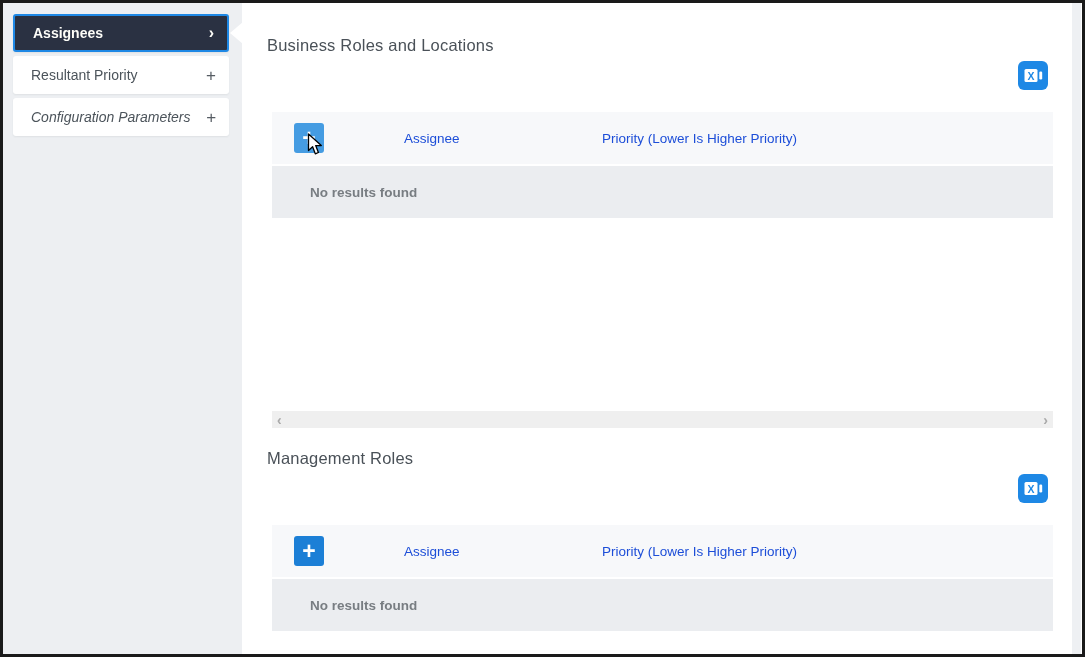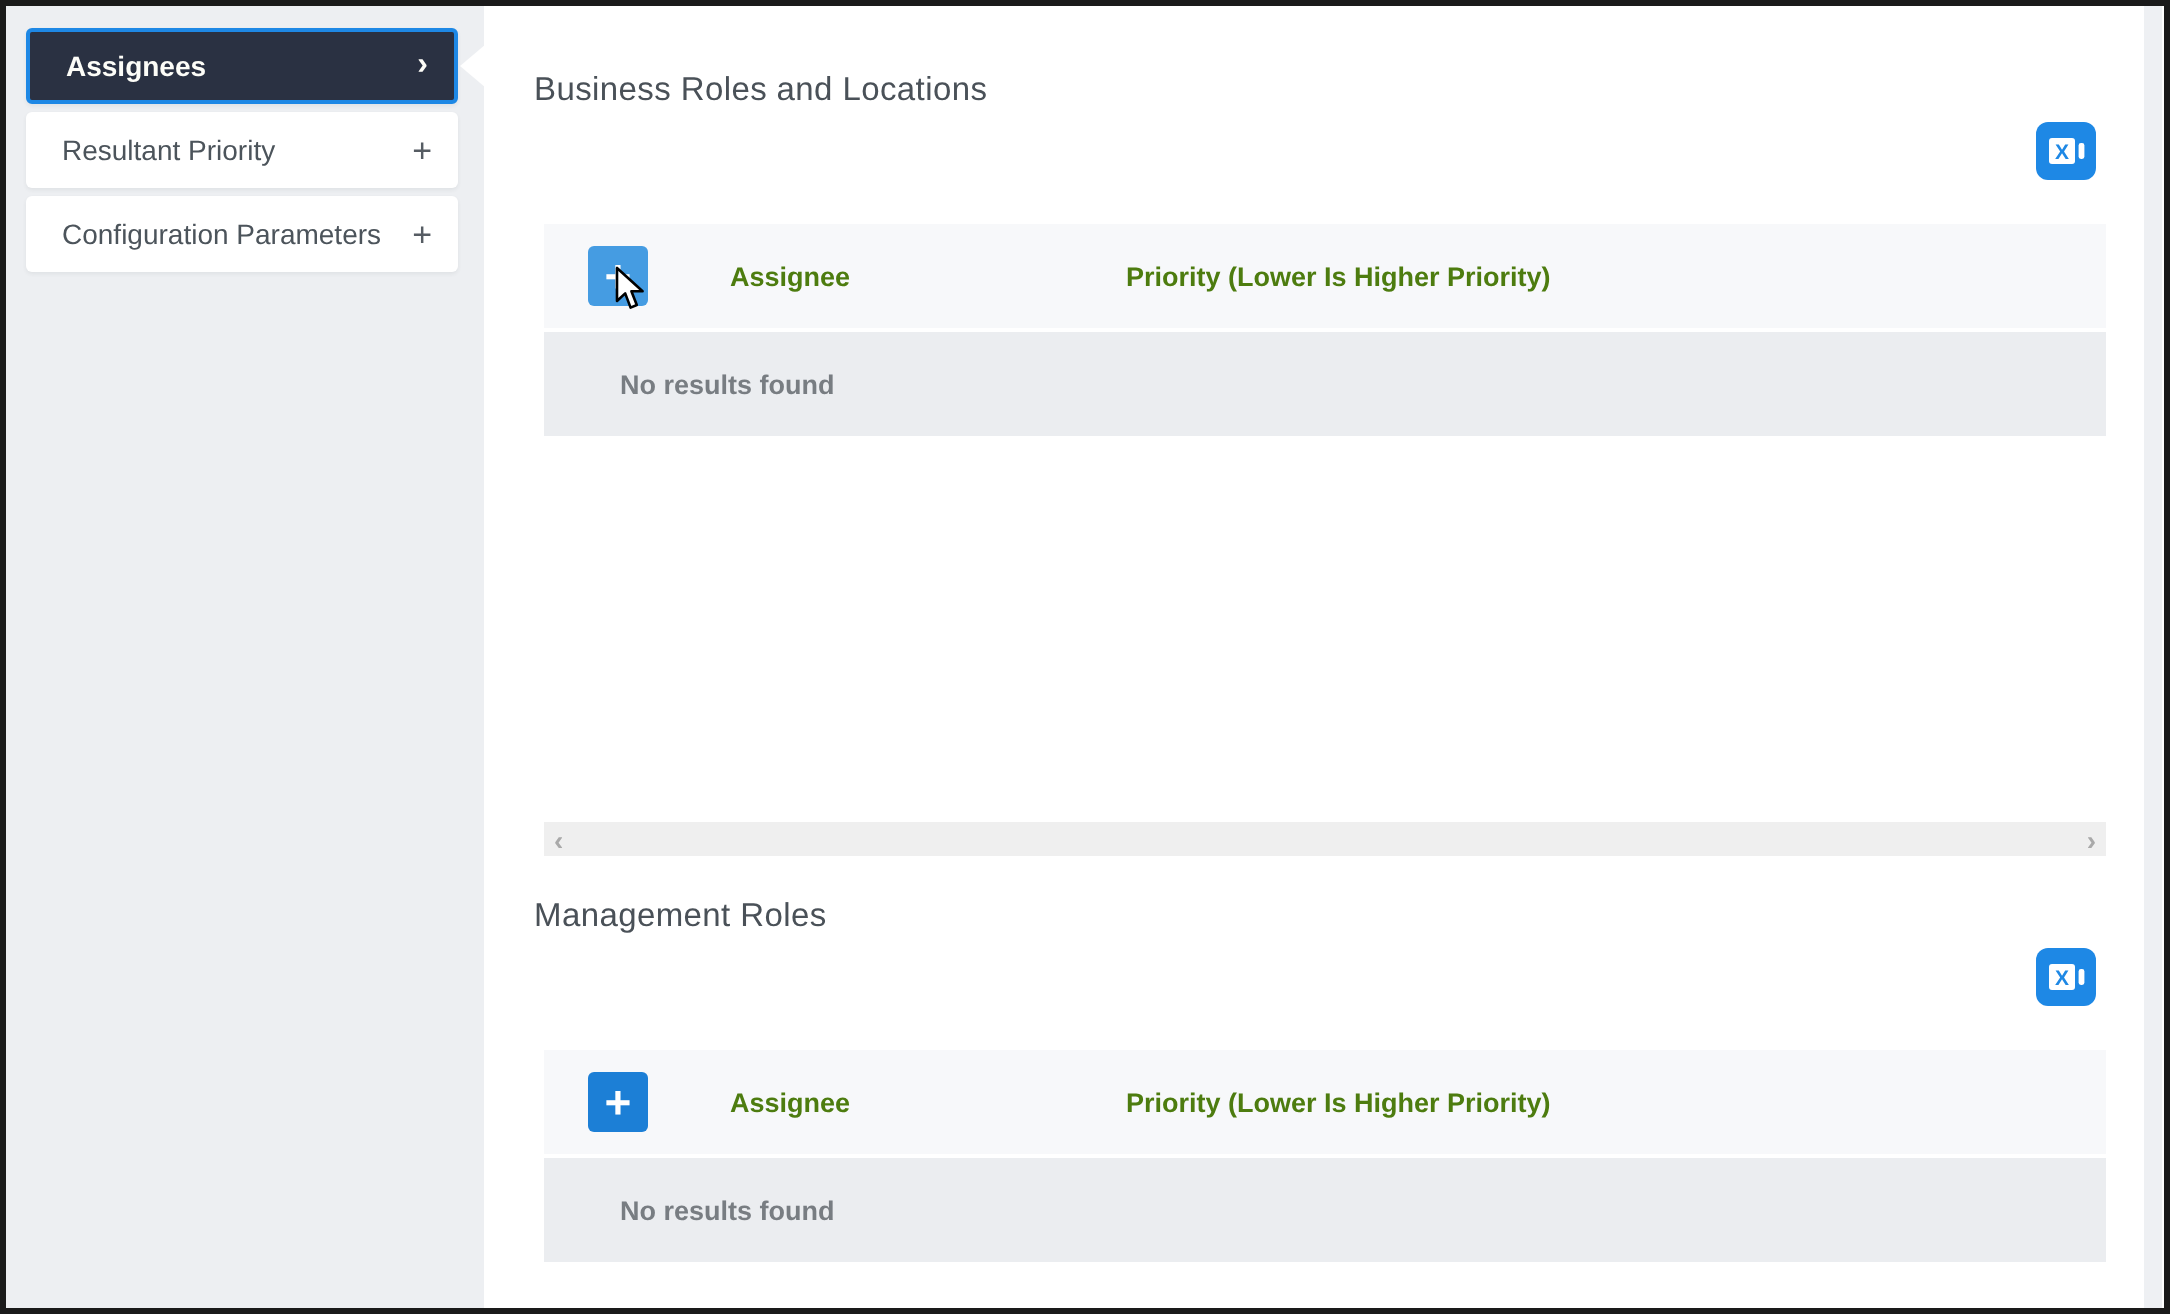--- a/index.html
+++ b/index.html
@@ -23,21 +23,21 @@
 
   .section-title { position:absolute; font-size:16.5px; color:#4a5158; letter-spacing:.2px; }
   .excel-btn { position:absolute; width:30px; height:29px; border:none; background:transparent; padding:0; cursor:pointer; }
 
   .tbl { position:absolute; left:30px; width:781px; }
   .tbl-header { position:relative; height:52px; background:#f7f8fa; }
   .add-btn { position:absolute; left:22px; top:11px; width:30px; height:30px; border:none; border-radius:3px;
              background:#1c7fd6; color:#ffffff; font-size:23px; font-weight:bold; line-height:26px; text-align:center; cursor:pointer; }
   .add-btn.hovered { background:#459ce2; }
   .col-head { position:absolute; top:0; height:52px; display:flex; align-items:center;
-              font-size:13.5px; font-weight:bold; color:#4d7c0f; }
+              font-size:13.5px; font-weight:normal; color:#1d4ed8;margin-left:39px; }
   .col-assignee { left:93px; }
   .col-priority { left:291px; }
   .tbl-empty { position:relative; height:52px; background:#ebedf0; margin-top:2px;
                display:flex; align-items:center; padding-left:38px;
                font-size:13.5px; font-weight:bold; color:#787d82; }
 
   
   .h-scroll { position:absolute; left:30px; top:408px; width:781px; height:17px; background:#efefef;
               display:flex; align-items:center; justify-content:space-between; padding:0 5px; }
   .h-scroll .arr { color:#a9a9a9; font-size:14px; font-weight:bold; line-height:1; cursor:pointer; }
@@ -51,21 +51,21 @@
 
   <div class="sidebar">
     <div class="side-item active" style="top:11px;">
       <span>Assignees</span>
       <span class="trail">›</span>
     </div>
     <div class="side-item" style="top:53px;">
       <span>Resultant Priority</span>
       <span class="trail">+</span>
     </div>
-    <div class="side-item" style="top:95px;">
+    <div class="side-item" style="top:95px;font-style:italic;">
       <span>Configuration Parameters</span>
       <span class="trail">+</span>
     </div>
   </div>
 
   <div class="notch"></div>
 
   <div class="content">
 
     <div class="section-title" style="left:25px; top:33px;">Business Roles and Locations</div>

